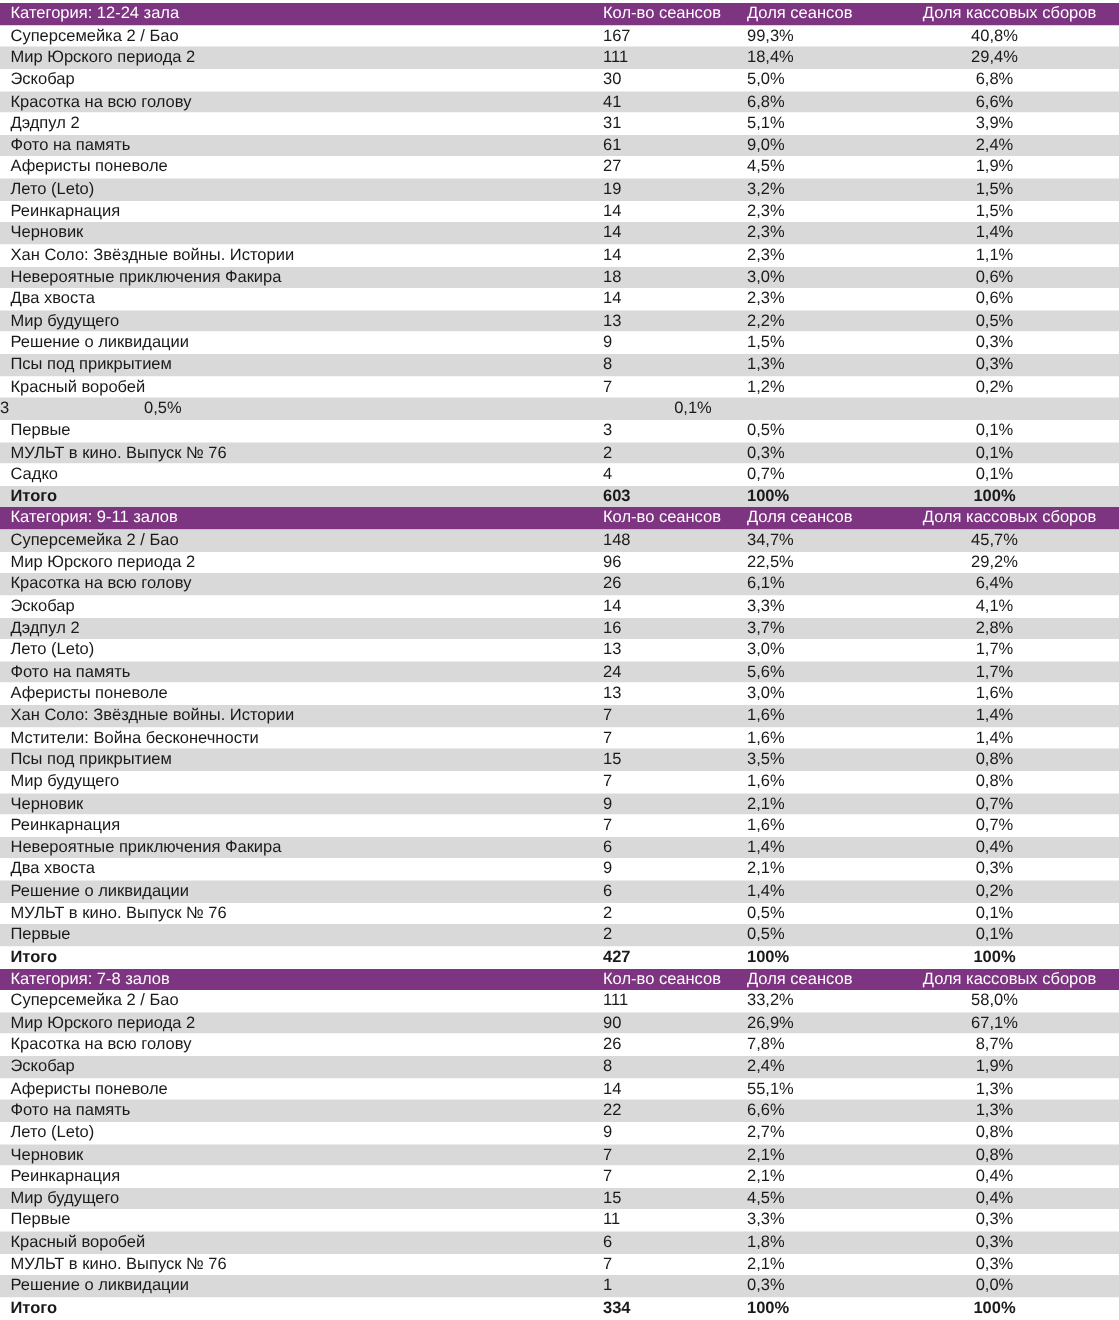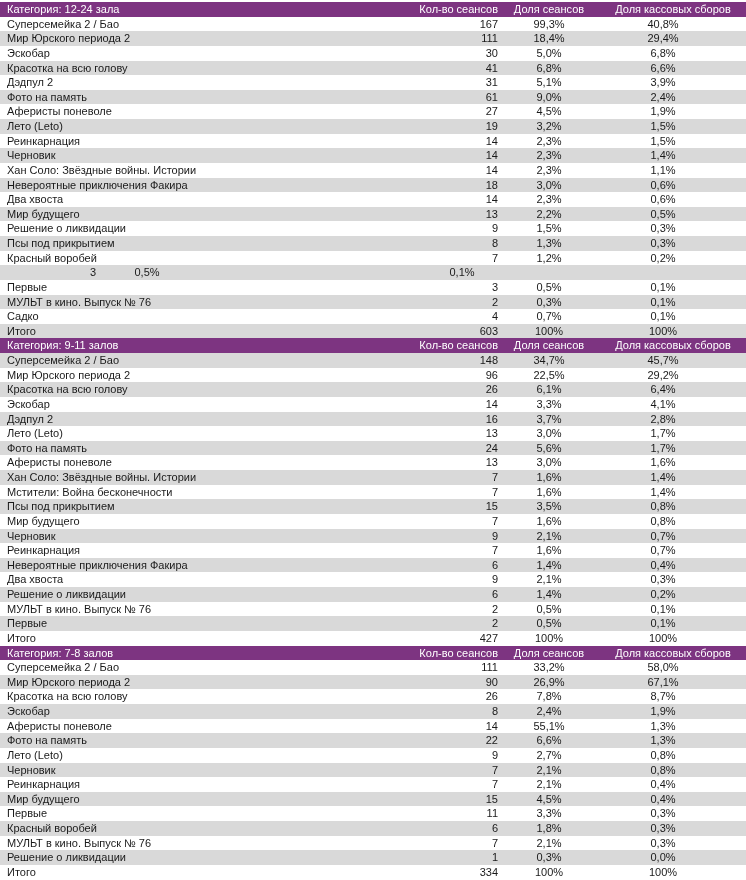--- a/index.html
+++ b/index.html
@@ -29,26 +29,25 @@
   .c1 {
     flex: 0 0 402px;
     padding-left: 7px;
     box-sizing: border-box;
     text-align: left;
     white-space: nowrap;
     overflow: hidden;
   }
   .c2 {
     flex: 0 0 96px;
-    text-align: right;
+    text-align: left;
     white-space: nowrap;
   }
   .c3 {
     flex: 0 0 102px;
-    text-align: center;
     white-space: nowrap;
   }
   .c4 {
     flex: 1 1 auto;
     text-align: center;
     padding-right: 20px;
     box-sizing: border-box;
     white-space: nowrap;
   }
   .header-row {
@@ -59,21 +58,21 @@
   .header-row .c4 {
     padding-right: 0;
   }
   .stripe-gray {
     background: #D9D9D9;
   }
   .stripe-white {
     background: #ffffff;
   }
   .total-row {
-    font-weight: normal;
+    font-weight: bold;
   }
 </style>
 </head>
 <body>
 
 <main class="report">
     <section>
       <div class="row header-row">
         <div class="c1">Категория: 12-24 зала</div>
         <div class="c2">Кол-во сеансов</div>

